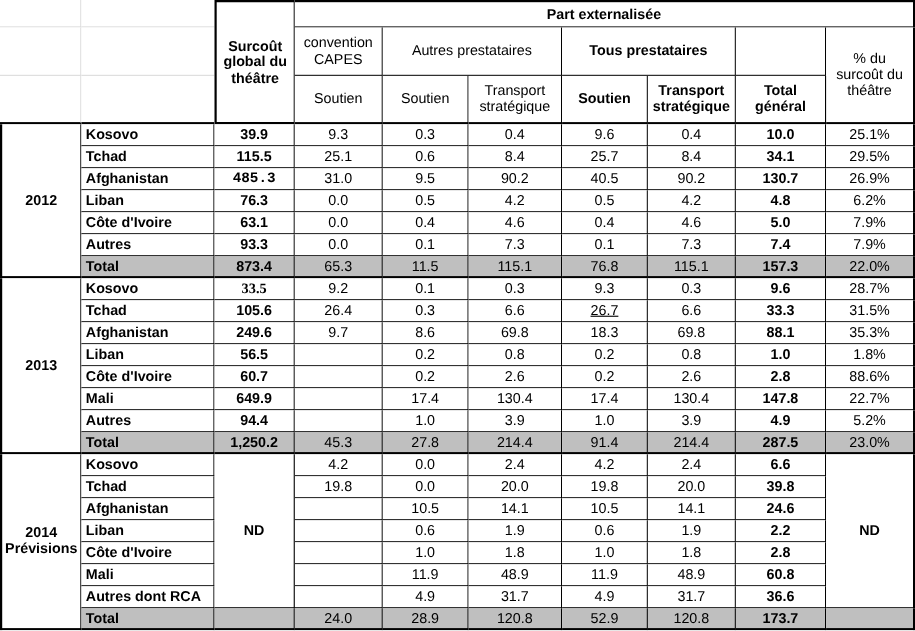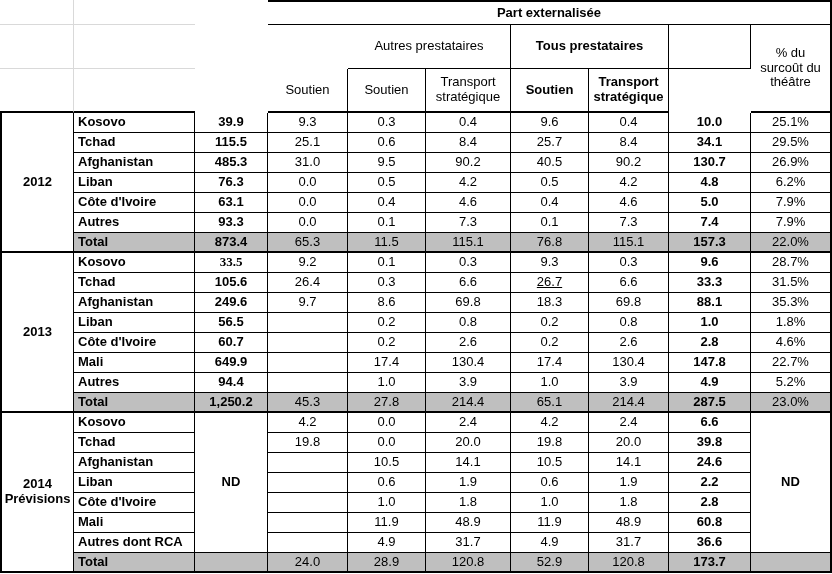--- a/index.html
+++ b/index.html
@@ -61,30 +61,33 @@
 
 <div class="tbl">
 
   <div class="cell blank b11"></div>
   <div class="cell blank c2 b12"></div>
   <div class="cell blank b21"></div>
   <div class="cell blank c2 b22"></div>
   <div class="cell blank r3 b31"></div>
   <div class="cell blank c2 r3 b32"></div>
 
+  <div class="cell h-surcout bold">Surcoût global du théâtre</div>
   <div class="cell h-part bold col-last">Part externalisée</div>
+  <div class="cell h-capes">convention CAPES</div>
   <div class="cell h-autres">Autres prestataires</div>
   <div class="cell h-tous bold">Tous prestataires</div>
   <div class="cell h-empty"></div>
   <div class="cell h-pct col-last">% du surcoût du théâtre</div>
   <div class="cell h-s1">Soutien</div>
   <div class="cell h-s2">Soutien</div>
   <div class="cell h-t1">Transport stratégique</div>
   <div class="cell h-s3 bold">Soutien</div>
   <div class="cell h-t2 bold">Transport stratégique</div>
+  <div class="cell h-tg bold">Total général</div>
 
 <div class="cell bold left-edge thick-b year" style="grid-area: 4 / 1 / 11;">2012</div>
     <div class="cell country" style="grid-area: 4 / 2;">Kosovo</div>
     <div class="cell num bold" style="grid-area: 4 / 3;">39.9</div>
     <div class="cell num" style="grid-area: 4 / 4;">9.3</div>
     <div class="cell num" style="grid-area: 4 / 5;">0.3</div>
     <div class="cell num" style="grid-area: 4 / 6;">0.4</div>
     <div class="cell num" style="grid-area: 4 / 7;">9.6</div>
     <div class="cell num" style="grid-area: 4 / 8;">0.4</div>
     <div class="cell num bold" style="grid-area: 4 / 9;">10.0</div>
@@ -92,21 +95,21 @@
     <div class="cell country" style="grid-area: 5 / 2;">Tchad</div>
     <div class="cell num bold" style="grid-area: 5 / 3;">115.5</div>
     <div class="cell num" style="grid-area: 5 / 4;">25.1</div>
     <div class="cell num" style="grid-area: 5 / 5;">0.6</div>
     <div class="cell num" style="grid-area: 5 / 6;">8.4</div>
     <div class="cell num" style="grid-area: 5 / 7;">25.7</div>
     <div class="cell num" style="grid-area: 5 / 8;">8.4</div>
     <div class="cell num bold" style="grid-area: 5 / 9;">34.1</div>
     <div class="cell num col-last" style="grid-area: 5 / 10;">29.5%</div>
     <div class="cell country" style="grid-area: 6 / 2;">Afghanistan</div>
-    <div class="cell num bold" style="grid-area: 6 / 3;">485.3</div>
+    <div class="cell num bold" style="grid-area: 6 / 3; font-family: Liberation Mono, monospace;">485.3</div>
     <div class="cell num" style="grid-area: 6 / 4;">31.0</div>
     <div class="cell num" style="grid-area: 6 / 5;">9.5</div>
     <div class="cell num" style="grid-area: 6 / 6;">90.2</div>
     <div class="cell num" style="grid-area: 6 / 7;">40.5</div>
     <div class="cell num" style="grid-area: 6 / 8;">90.2</div>
     <div class="cell num bold" style="grid-area: 6 / 9;">130.7</div>
     <div class="cell num col-last" style="grid-area: 6 / 10;">26.9%</div>
     <div class="cell country" style="grid-area: 7 / 2;">Liban</div>
     <div class="cell num bold" style="grid-area: 7 / 3;">76.3</div>
     <div class="cell num" style="grid-area: 7 / 4;">0.0</div>
@@ -181,21 +184,21 @@
     <div class="cell num bold" style="grid-area: 14 / 9;">1.0</div>
     <div class="cell num col-last" style="grid-area: 14 / 10;">1.8%</div>
     <div class="cell country" style="grid-area: 15 / 2;">Côte d'Ivoire</div>
     <div class="cell num bold" style="grid-area: 15 / 3;">60.7</div>
     <div class="cell num" style="grid-area: 15 / 4;"></div>
     <div class="cell num" style="grid-area: 15 / 5;">0.2</div>
     <div class="cell num" style="grid-area: 15 / 6;">2.6</div>
     <div class="cell num" style="grid-area: 15 / 7;">0.2</div>
     <div class="cell num" style="grid-area: 15 / 8;">2.6</div>
     <div class="cell num bold" style="grid-area: 15 / 9;">2.8</div>
-    <div class="cell num col-last" style="grid-area: 15 / 10;">4.6%</div>
+    <div class="cell num col-last" style="grid-area: 15 / 10;">88.6%</div>
     <div class="cell country" style="grid-area: 16 / 2;">Mali</div>
     <div class="cell num bold" style="grid-area: 16 / 3;">649.9</div>
     <div class="cell num" style="grid-area: 16 / 4;"></div>
     <div class="cell num" style="grid-area: 16 / 5;">17.4</div>
     <div class="cell num" style="grid-area: 16 / 6;">130.4</div>
     <div class="cell num" style="grid-area: 16 / 7;">17.4</div>
     <div class="cell num" style="grid-area: 16 / 8;">130.4</div>
     <div class="cell num bold" style="grid-area: 16 / 9;">147.8</div>
     <div class="cell num col-last" style="grid-area: 16 / 10;">22.7%</div>
     <div class="cell country" style="grid-area: 17 / 2;">Autres</div>
@@ -205,21 +208,21 @@
     <div class="cell num" style="grid-area: 17 / 6;">3.9</div>
     <div class="cell num" style="grid-area: 17 / 7;">1.0</div>
     <div class="cell num" style="grid-area: 17 / 8;">3.9</div>
     <div class="cell num bold" style="grid-area: 17 / 9;">4.9</div>
     <div class="cell num col-last" style="grid-area: 17 / 10;">5.2%</div>
     <div class="cell country gray thick-b" style="grid-area: 18 / 2;">Total</div>
     <div class="cell num gray thick-b bold" style="grid-area: 18 / 3;">1,250.2</div>
     <div class="cell num gray thick-b" style="grid-area: 18 / 4;">45.3</div>
     <div class="cell num gray thick-b" style="grid-area: 18 / 5;">27.8</div>
     <div class="cell num gray thick-b" style="grid-area: 18 / 6;">214.4</div>
-    <div class="cell num gray thick-b" style="grid-area: 18 / 7;">65.1</div>
+    <div class="cell num gray thick-b" style="grid-area: 18 / 7;">91.4</div>
     <div class="cell num gray thick-b" style="grid-area: 18 / 8;">214.4</div>
     <div class="cell num gray thick-b bold" style="grid-area: 18 / 9;">287.5</div>
     <div class="cell num gray thick-b col-last" style="grid-area: 18 / 10;">23.0%</div>
     <div class="cell bold left-edge thick-b year" style="grid-area: 19 / 1 / 27;">2014 Prévisions</div>
     <div class="cell country" style="grid-area: 19 / 2;">Kosovo</div>
     <div class="cell num" style="grid-area: 19 / 4;">4.2</div>
     <div class="cell num" style="grid-area: 19 / 5;">0.0</div>
     <div class="cell num" style="grid-area: 19 / 6;">2.4</div>
     <div class="cell num" style="grid-area: 19 / 7;">4.2</div>
     <div class="cell num" style="grid-area: 19 / 8;">2.4</div>

